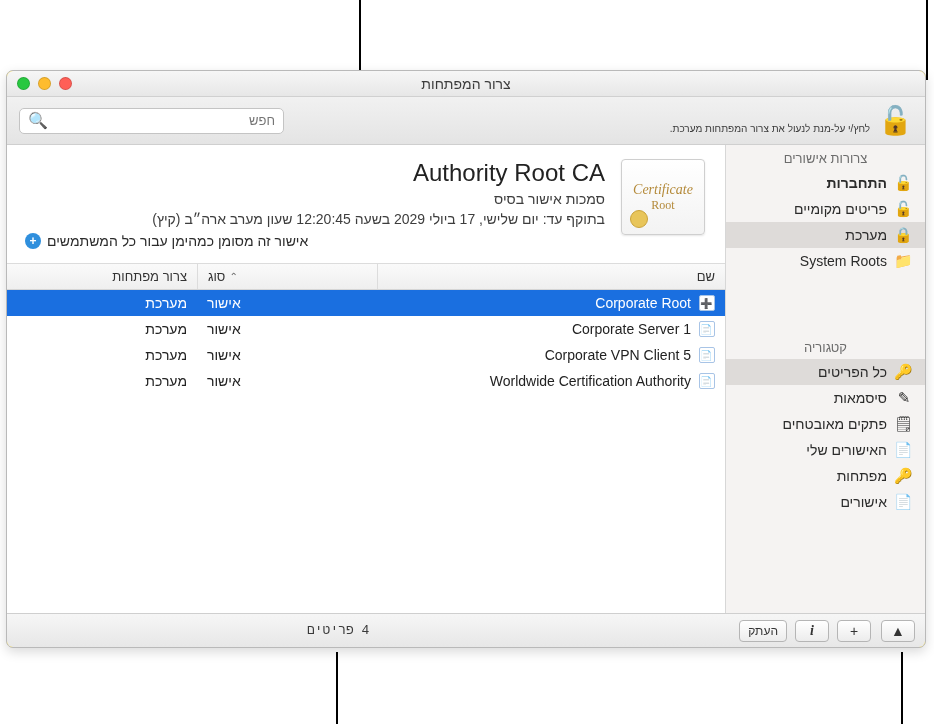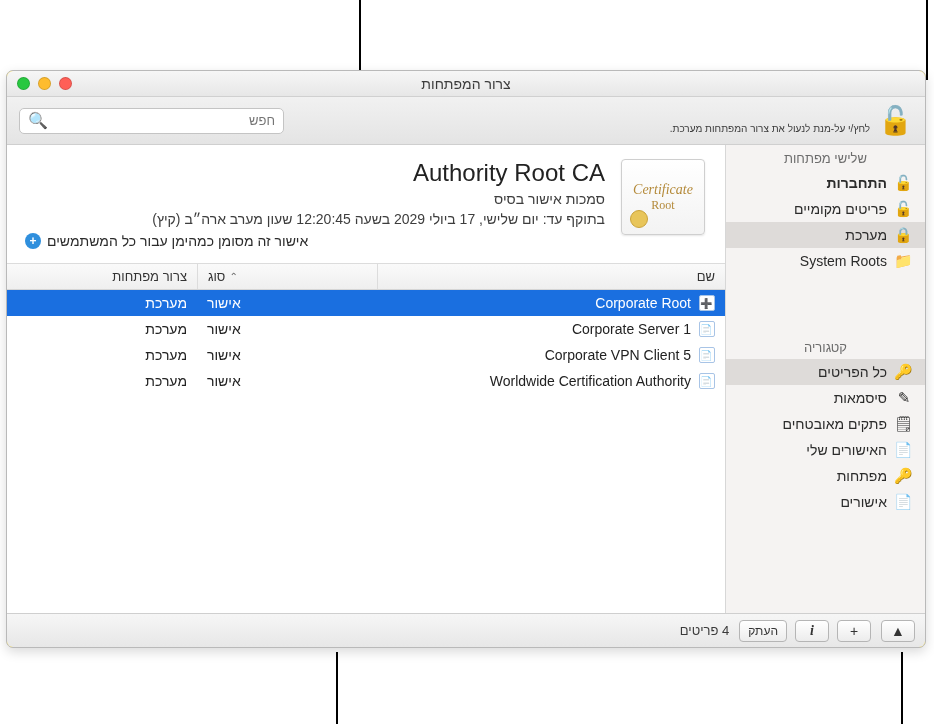--- a/index.html
+++ b/index.html
@@ -147,21 +147,21 @@
   font-size:13px; color:#3a3a3a;
 }
 .sb-right { display:flex; gap:8px; }
 .sb-btn {
   width:34px; height:22px; border:1px solid #b5b5b5; border-radius:4px;
   background:linear-gradient(#ffffff,#ececec);
   display:flex; align-items:center; justify-content:center;
   font-size:14px; color:#333; cursor:default;
 }
 .sb-btn.copy{ width:auto; padding:0 8px; font-size:12px;}
-.sb-count { flex:1; text-align:right; }
+.sb-count { flex:1; text-align:left;font-family:Liberation Mono, monospace; }
 .sb-tri { font-size:14px;}
 </style>
 </head>
 <body>
 
 <div class="callout-line-top-left"></div>
 <div class="callout-line-top-right"></div>
 <div class="callout-line-bottom-left"></div>
 <div class="callout-line-bottom-right"></div>
 
@@ -182,21 +182,21 @@
     </div>
     <div class="spacer"></div>
     <div class="searchbox">
       <input type="text" placeholder="חפש" style="">
       <span class="mag">🔍</span>
     </div>
   </div>
 
   <div class="body">
     <div class="sidebar">
-      <div class="side-header">שלישי מפתחות</div>
+      <div class="side-header">צרורות אישורים</div>
       <ul class="side-list" id="kc-list">
           <li class="side-item" style="font-weight: 600;">
             <span class="ic side-icon-lock">🔓</span>
             <span>התחברות</span>
           </li>
           <li class="side-item">
             <span class="ic side-icon-lock">🔓</span>
             <span>פריטים מקומיים</span>
           </li>
           <li class="side-item selected">

